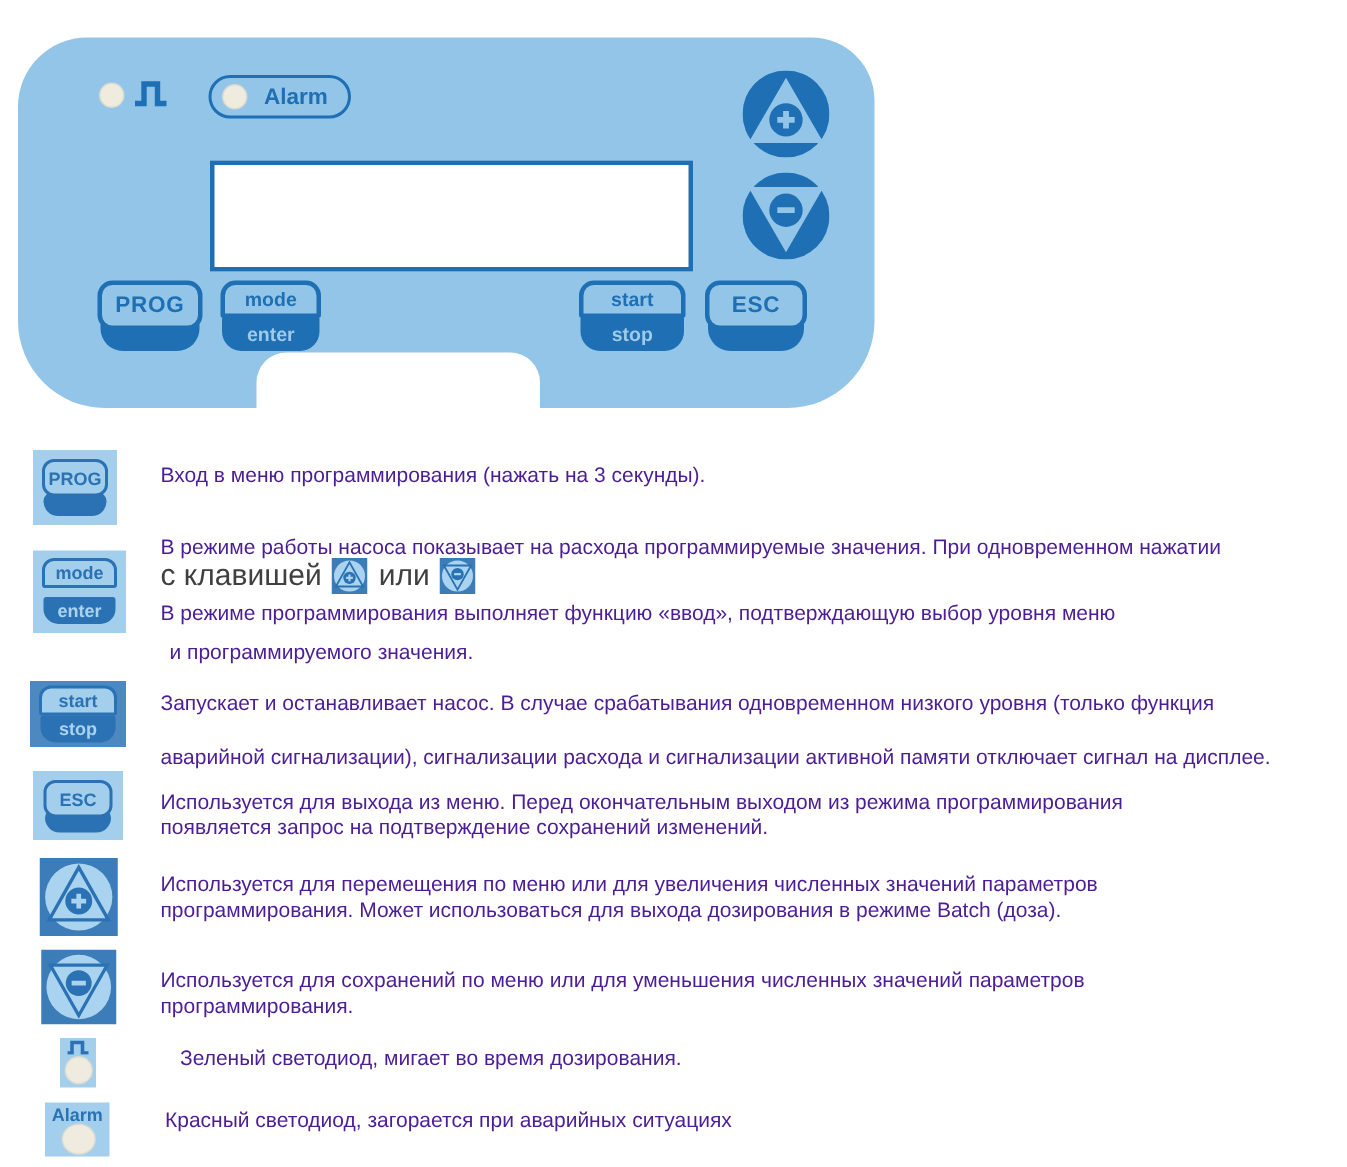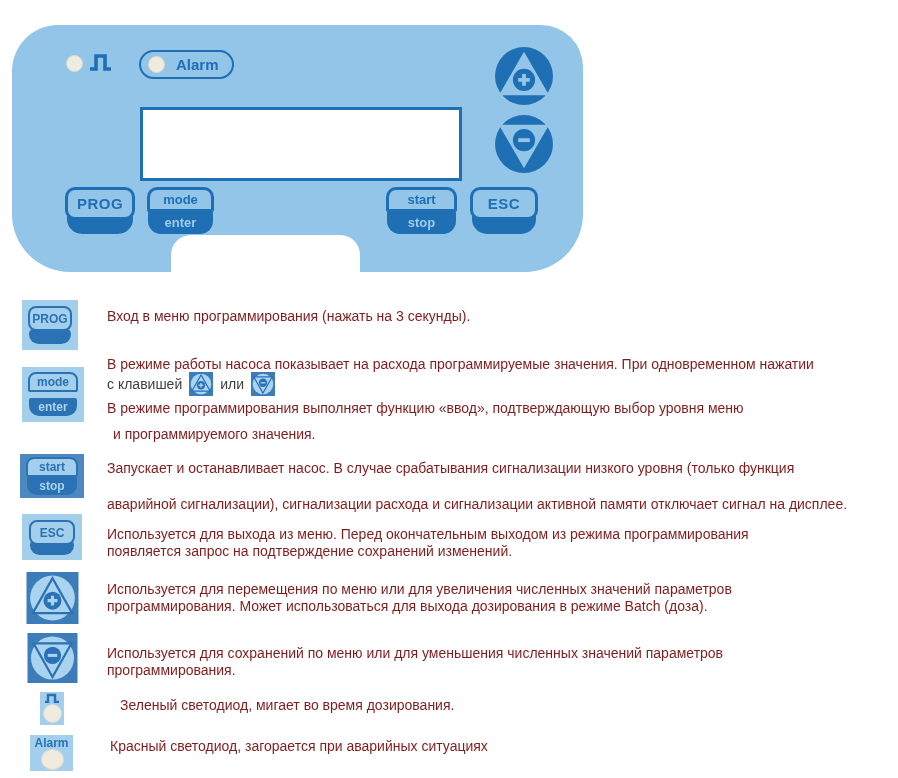--- a/index.html
+++ b/index.html
@@ -34,21 +34,21 @@
             font-weight:bold;color:#1e6fb4;font-size:15px;letter-spacing:.5px;}
   .key .cap-top{position:absolute;left:0;right:0;top:0;height:25px;background:#92c5e8;
             border:3px solid #1e6fb4;border-radius:10px 10px 2px 2px;box-sizing:border-box;
             display:flex;align-items:center;justify-content:center;
             font-weight:bold;color:#1e6fb4;font-size:13px;}
   .key .cap-bot{position:absolute;left:1px;right:1px;bottom:0;height:23px;background:#1e6fb4;
             border-radius:2px 2px 13px 13px;display:flex;align-items:center;justify-content:center;
             font-weight:bold;color:#9fcbe9;font-size:13px;}
 
   
-  .rtext{position:absolute;color:#7f1d1d;font-size:14px;white-space:nowrap;}
+  .rtext{position:absolute;color:#4c1d95;font-size:14px;white-space:nowrap;}
   .icon-box{position:absolute;box-sizing:border-box;}
   .bg-light{background:#a3cfec;}
   .bg-mid{background:#4d88c0;}
 
   
   .mini-key{position:absolute;}
   .mini-key .m-base{position:absolute;left:1px;right:1px;bottom:0;height:16px;
         background:#2a72b4;border-radius:7px 7px 11px 11px;}
   .mini-key .m-cap{position:absolute;left:0;right:0;top:0;height:25px;background:#a3cfec;
         border:2.5px solid #2a72b4;border-radius:8px;box-sizing:border-box;display:flex;
@@ -56,21 +56,21 @@
   .mini-key .m-top{position:absolute;left:0;right:0;top:0;height:20px;background:#a3cfec;
         border:2.5px solid #2a72b4;border-radius:8px 8px 2px 2px;box-sizing:border-box;display:flex;
         align-items:center;justify-content:center;font-weight:bold;color:#2a72b4;font-size:12px;}
   .mini-key .m-bot{position:absolute;left:1px;right:1px;bottom:0;height:18px;background:#2a72b4;
         border-radius:2px 2px 10px 10px;display:flex;align-items:center;justify-content:center;
         font-weight:bold;color:#a9d3ee;font-size:12px;}
 
   .inline-icon{display:inline-block;width:24px;height:24px;vertical-align:middle;margin:0 7px;}
   .inline-icon svg{display:block;width:100%;height:100%;}
   .line2-flex{position:absolute;display:flex;align-items:center;color:#404040;
-              font-size:14px;white-space:nowrap;}
+              font-size:20px;white-space:nowrap;}
 </style>
 </head>
 <body>
 
 <div class="panel">
 
   <div class="led led-panel-green"></div>
 
   <svg class="pulse-svg" style="left:76px;top:28px" width="25" height="19" viewBox="0 0 25 19">
     <path d="M2 16 H8 V3 H17 V16 H23" stroke="#1e6fb4" stroke-width="3.6" fill="none"></path>
@@ -163,21 +163,21 @@
 </div>
 <div class="rtext" style="left:107px;top:400px">В режиме программирования выполняет функцию «ввод», подтверждающую выбор уровня меню</div>
 <div class="rtext" style="left:113px;top:426px">и программируемого значения.</div>
 
 <div class="icon-box bg-mid" style="left:20px;top:454px;width:64px;height:44px">
   <div class="mini-key" style="left:6px;top:3px;width:52px;height:38px">
     <div class="m-bot">stop</div>
     <div class="m-top">start</div>
   </div>
 </div>
-<div class="rtext" style="left:107px;top:460px">Запускает и останавливает насос. В случае срабатывания сигнализации низкого уровня (только функция</div>
+<div class="rtext" style="left:107px;top:460px">Запускает и останавливает насос. В случае срабатывания одновременном низкого уровня (только функция</div>
 <div class="rtext" style="left:107px;top:496px">аварийной сигнализации), сигнализации расхода и сигнализации активной памяти отключает сигнал на дисплее.</div>
 
 <div class="icon-box bg-light" style="left:22px;top:514px;width:60px;height:46px">
   <div class="mini-key" style="left:7px;top:6px;width:46px;height:35px">
     <div class="m-base"></div>
     <div class="m-cap">ESC</div>
   </div>
 </div>
 <div class="rtext" style="left:107px;top:526px">Используется для выхода из меню. Перед окончательным выходом из режима программирования</div>
 <div class="rtext" style="left:107px;top:543px">появляется запрос на подтверждение сохранений изменений.</div>

